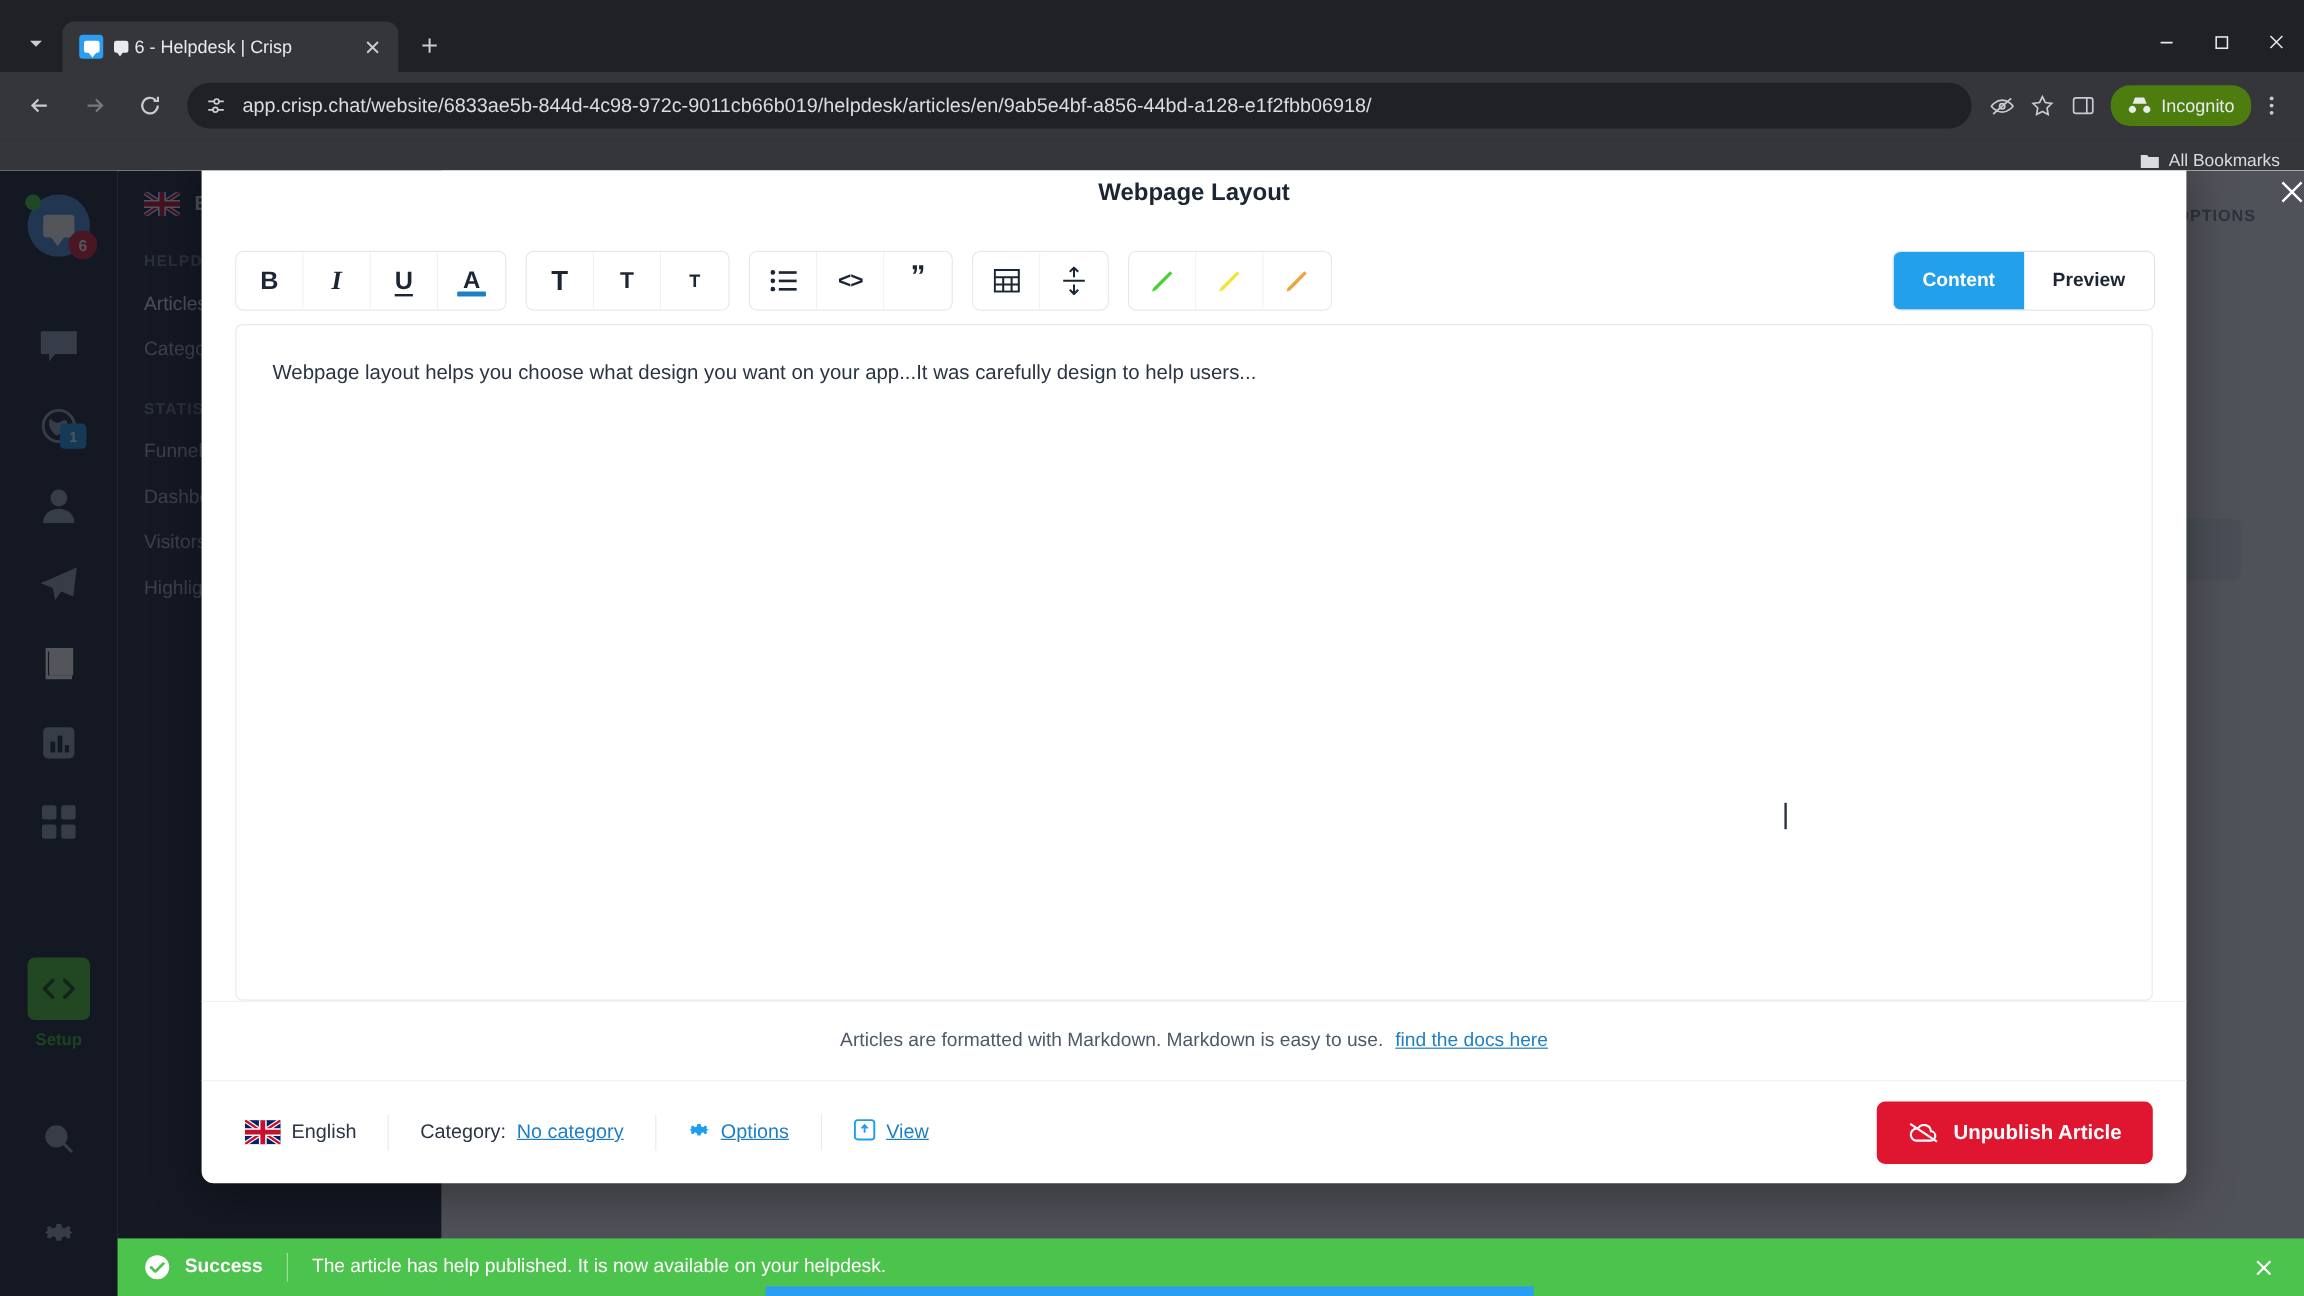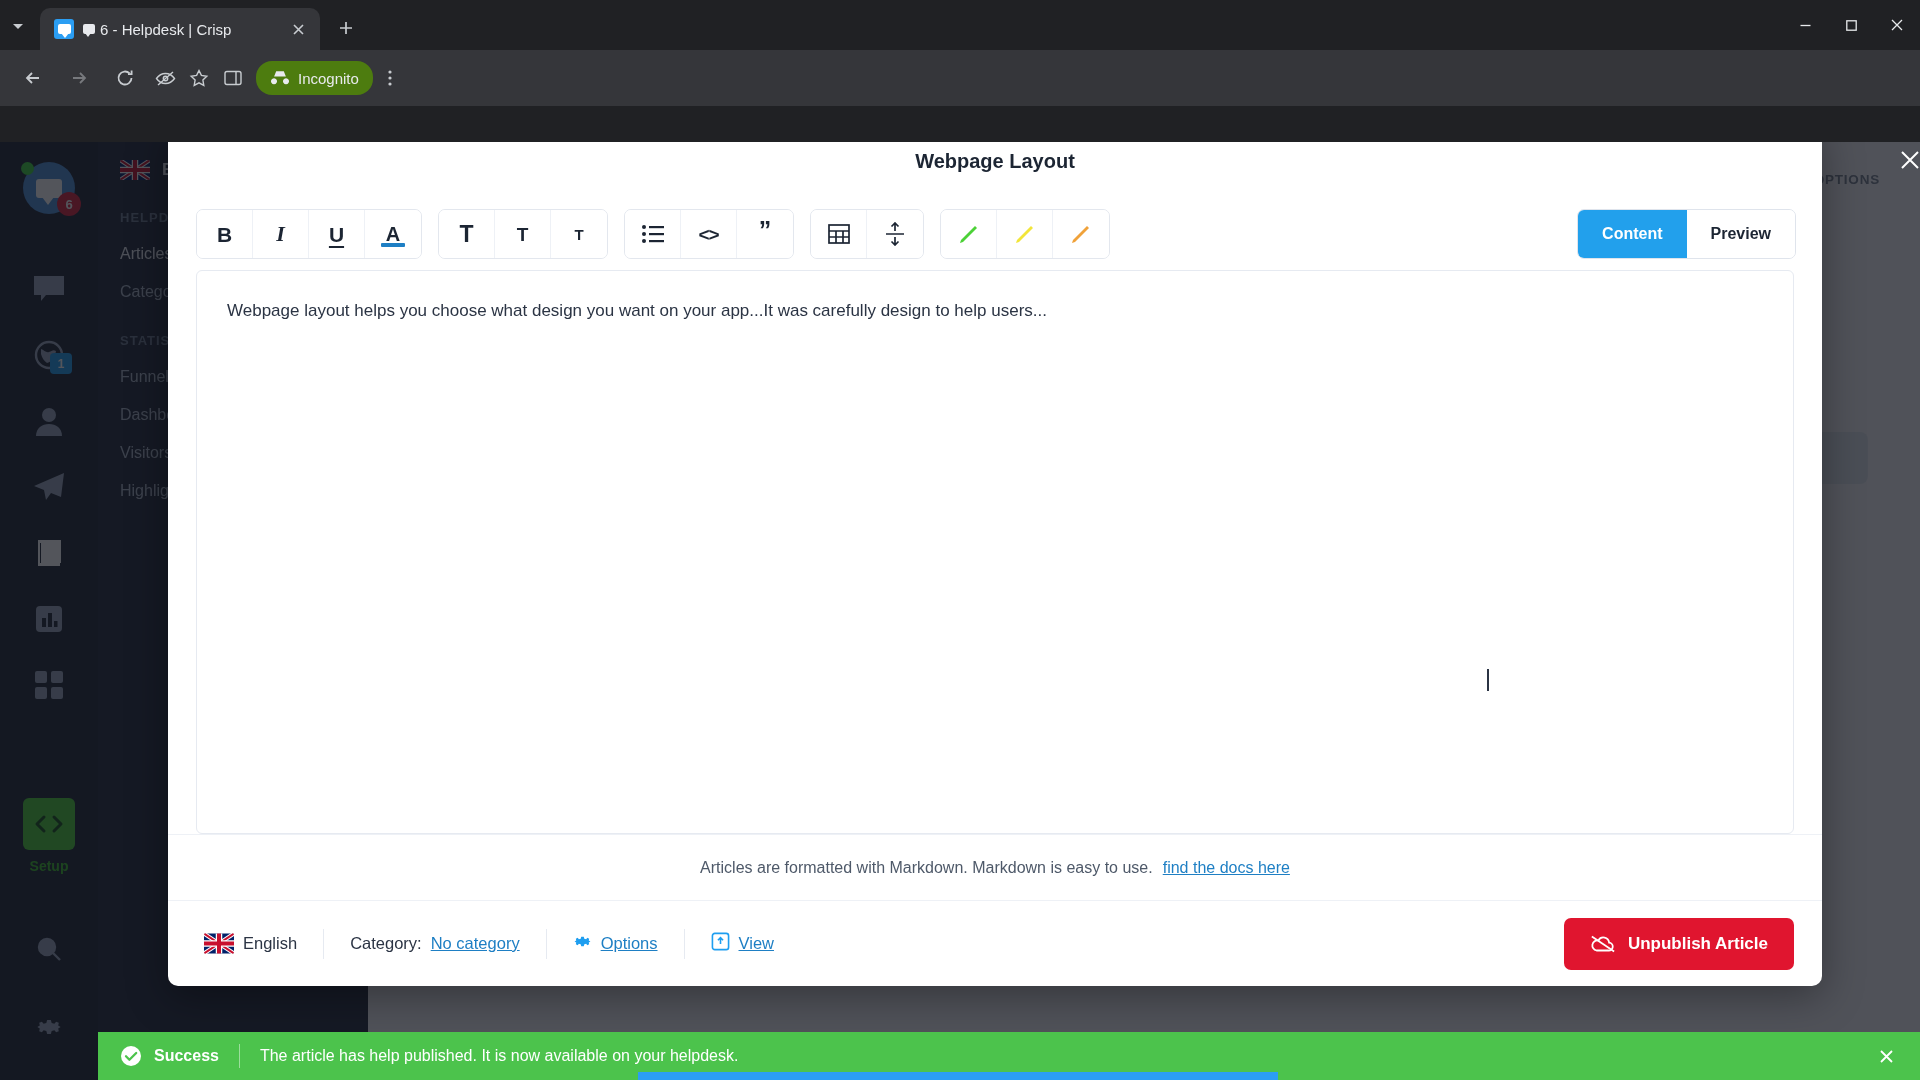--- a/index.html
+++ b/index.html
@@ -7,22 +7,22 @@
     width: 1920px; height: 1080px;
     overflow: hidden;
     font-family: "Liberation Sans", sans-serif;
     background: #202124;
   }
 
   
   .browser { width: 1920px; height: 1080px; position: relative; background:#202124; }
 
   .tabstrip {
-    height: 50px; background: #202124;
-    display: flex; align-items: flex-end; padding-left: 0; gap: 0;
+    height: 60px; background: #202124;
+    display: flex; align-items: flex-end; padding-left: 12px; gap: 0;
   }
   .tab-dropdown {
     width: 36px; height: 36px; margin-bottom: 6px; margin-right: 4px;
     display: flex; align-items: center; justify-content: center;
     border-radius: 50%; cursor: pointer;
   }
   .tab-dropdown svg { fill: #c8ccd0; }
   .tab {
     display: flex; align-items: center; gap: 9px;
     height: 42px; min-width: 280px; max-width: 300px;
@@ -354,20 +354,30 @@
           <path d="M4 10h12M11 5l5 5-5 5"></path>
         </svg>
     </div>
     <div class="nav-btn">
       <svg width="20" height="20" viewBox="0 0 20 20" stroke-width="1.8">
           <path d="M16.5 10a6.5 6.5 0 1 1-1.9-4.6"></path>
           <path d="M16.6 2.6v3.6h-3.6"></path>
         </svg>
     </div>
 
+    <div class="urlbox">
+      <span class="omni-icon" style="width:20px;height:20px">
+        <svg width="18" height="18" viewBox="0 0 18 18" stroke="#c8ccd0" fill="none" stroke-width="1.4">
+          <path d="M2.5 5.5h5M11.5 5.5h4M2.5 12.5h4M10.5 12.5h5"></path>
+          <circle cx="9.5" cy="5.5" r="2"></circle>
+            <circle cx="8.5" cy="12.5" r="2"></circle>
+        </svg>
+      </span>
+      <span class="url-text">app.crisp.chat/website/6833ae5b-844d-4c98-972c-9011cb66b019/helpdesk/articles/en/9ab5e4bf-a856-44bd-a128-e1f2fbb06918/</span>
+    </div>
 
     <div class="omni-icon">
       <svg width="21" height="21" viewBox="0 0 21 21" stroke="#c8ccd0" fill="none" stroke-width="1.4">
         <path d="M1.5 10.5s3.5-5 9-5 9 5 9 5-3.5 5-9 5-9-5-9-5z"></path>
           <circle cx="10.5" cy="10.5" r="2.2"></circle>
           <path d="M3 17L18 4"></path>
       </svg>
     </div>
     <div class="omni-icon">
       <svg width="20" height="20" viewBox="0 0 20 20" stroke="#c8ccd0" fill="none" stroke-width="1.4">
@@ -389,20 +399,28 @@
     </div>
     <div class="omni-icon">
       <svg width="18" height="18" viewBox="0 0 18 18" fill="#c8ccd0">
         <circle cx="9" cy="3" r="1.6"></circle>
           <circle cx="9" cy="9" r="1.6"></circle>
           <circle cx="9" cy="15" r="1.6"></circle>
       </svg>
     </div>
   </div>
 
+  <div class="bookmarkbar">
+    <div class="bm-item">
+      <svg width="17" height="15" viewBox="0 0 17 15" fill="#dadce0">
+        <path d="M1 2.2h5.2l1.4 1.7H16v9.1H1z"></path>
+      </svg>
+      <span>All Bookmarks</span>
+    </div>
+  </div>
 
   <div class="viewport">
 
     <div class="app-bg">
       <div class="bg-sidebar">
         <div class="bg-lang">
           <span class="flagbox">
             <svg class="ukflag" width="30" height="20" viewBox="0 0 60 40">
               <rect width="60" height="40" fill="#012169"></rect>
               <path d="M0,0 L60,40 M60,0 L0,40" stroke="#fff" stroke-width="8"></path>

